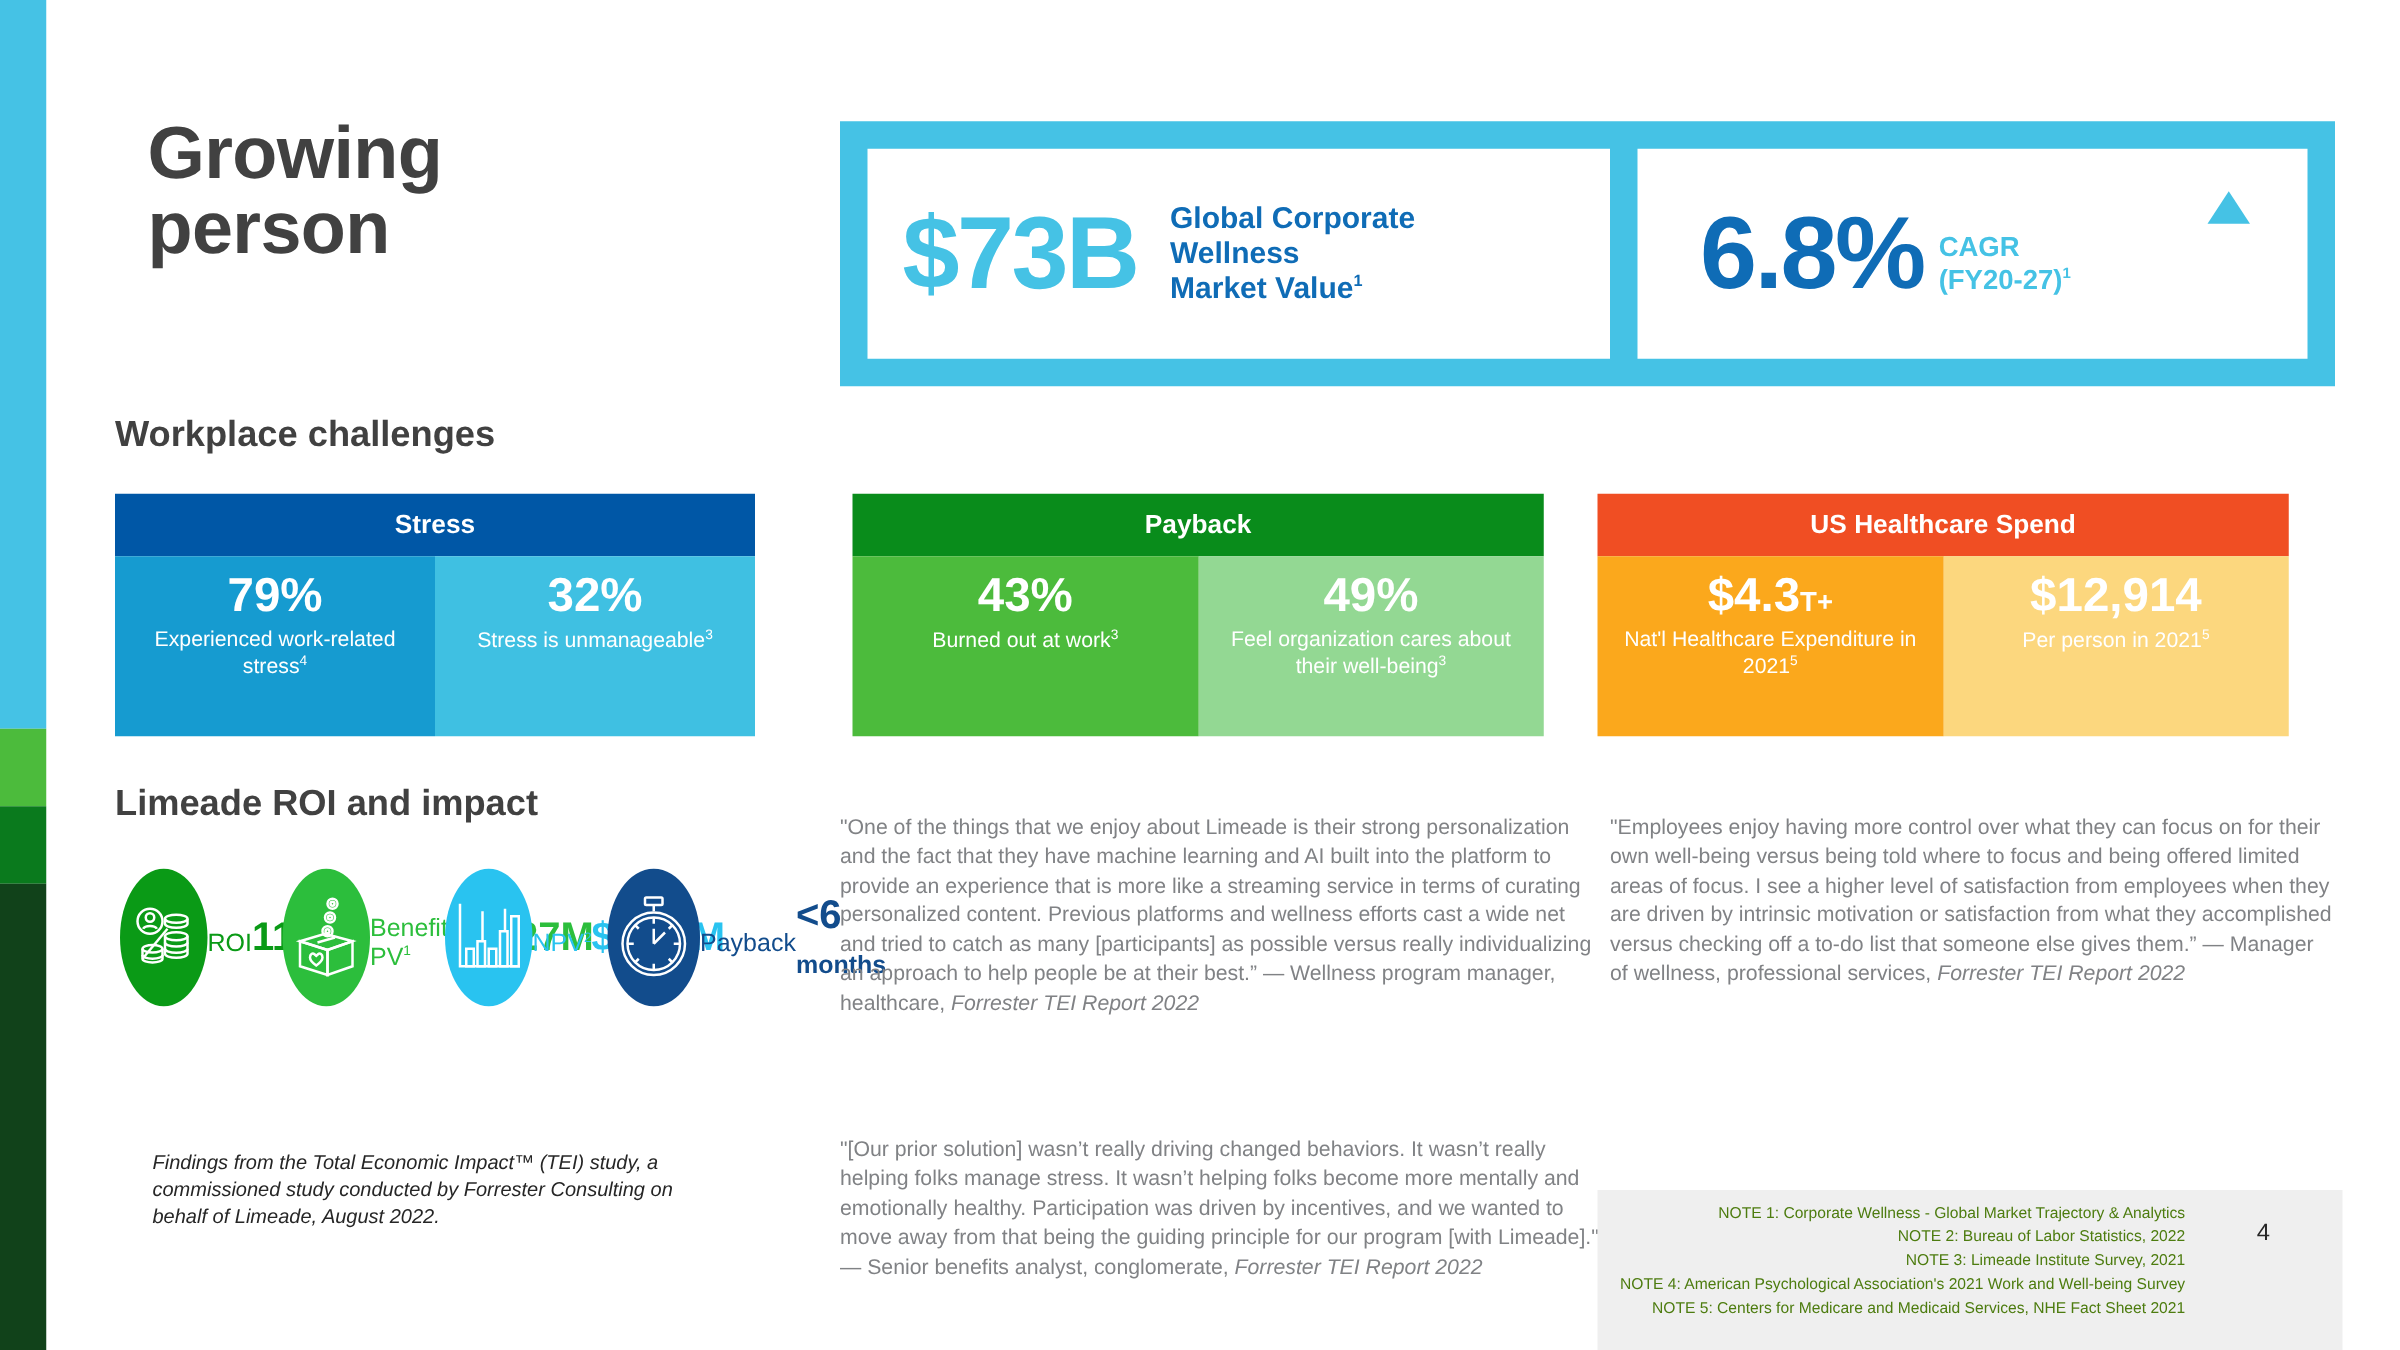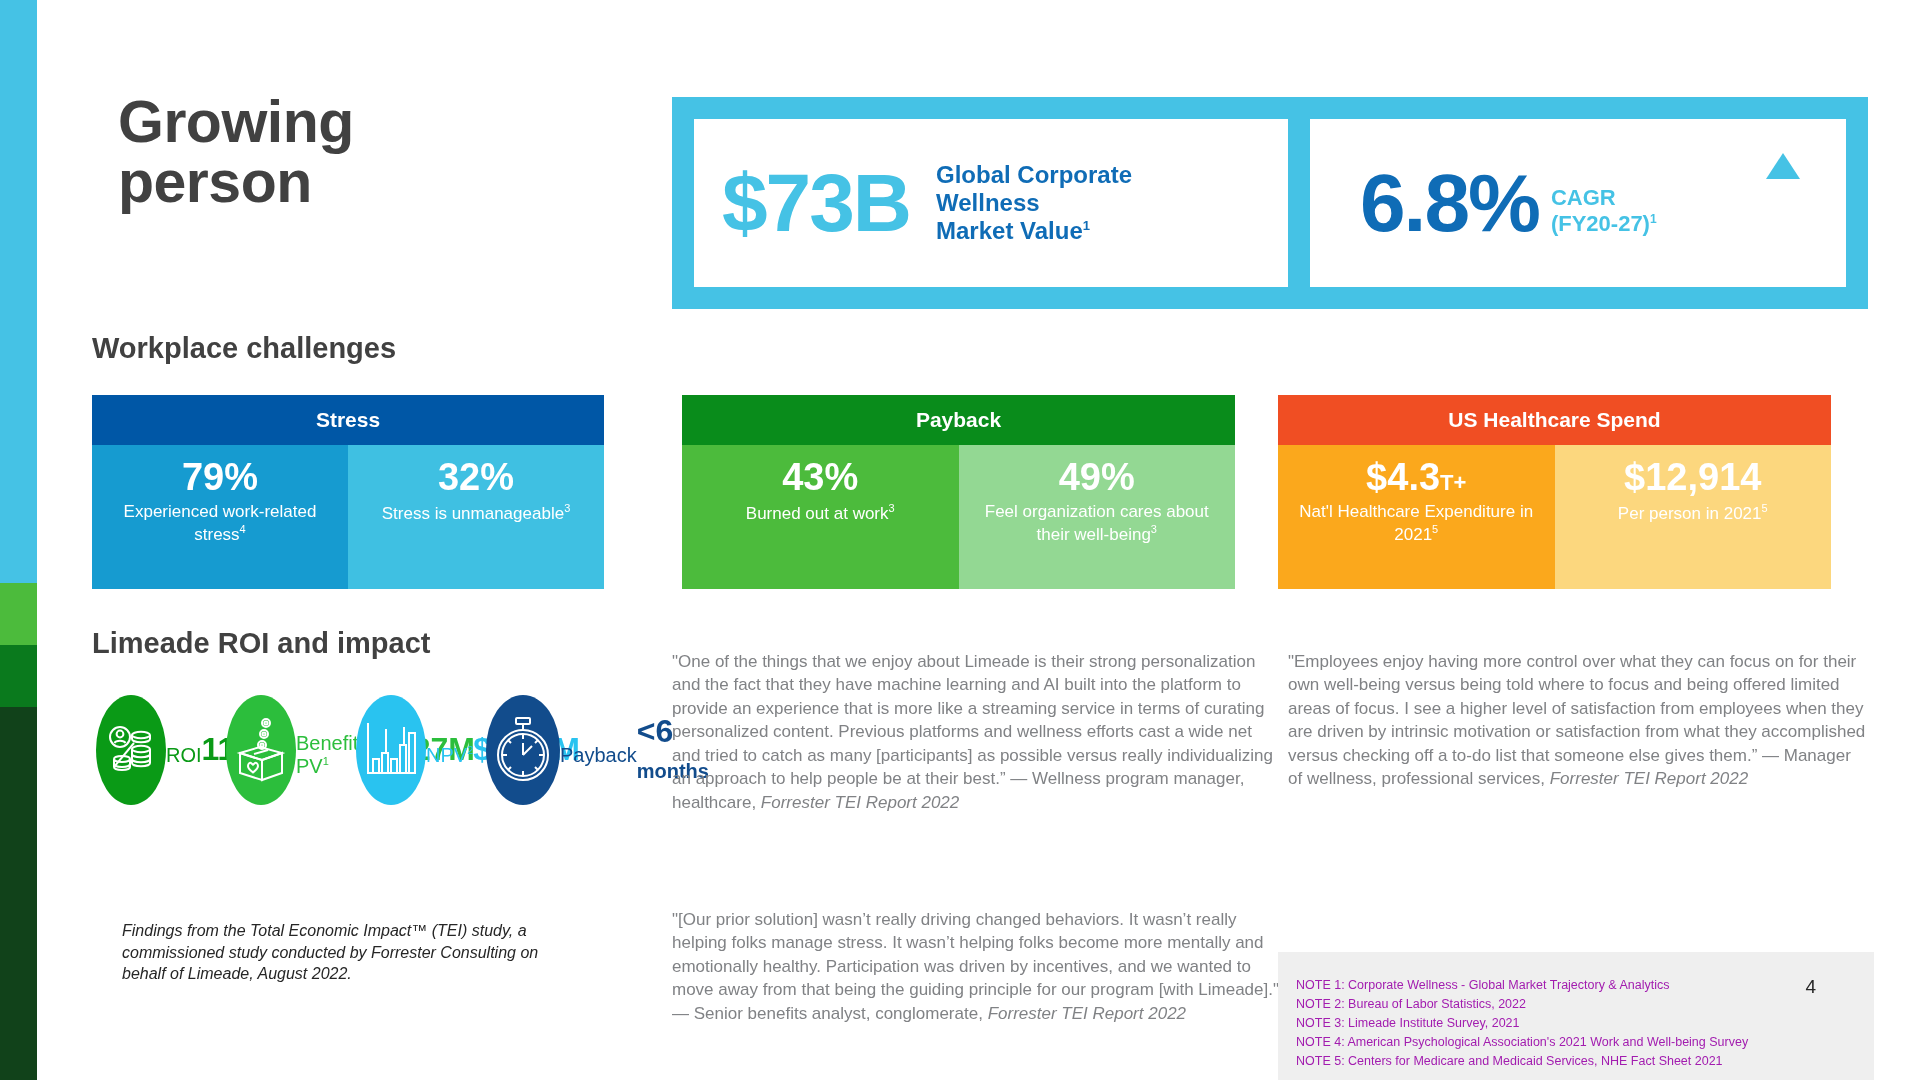--- a/index.html
+++ b/index.html
@@ -121,22 +121,22 @@
   .q1 { left:672px; top:650px; width:610px; }
   .q2 { left:1288px; top:650px; width:580px; }
   .q3 { left:672px; top:908px; width:610px; }
 
   
   .notes-box {
     position:absolute; left:1278px; top:952px; width:596px; height:128px;
     background:#EFEFEF;
   }
   .notes-list {
-    position:absolute; left:18px; top:24px;
-    font-size:12.5px; color:#a21caf; line-height:1.52;
+    position:absolute; left:18px; top:9px;
+    font-size:12.5px; color:#4d7c0f; line-height:1.52;text-align:right;
   }
   .page-num {
     position:absolute; right:58px; top:24px;
     font-size:19px; color:#262626;
   }
 </style>
 </head>
 <body>
 
 <div class="rail">

